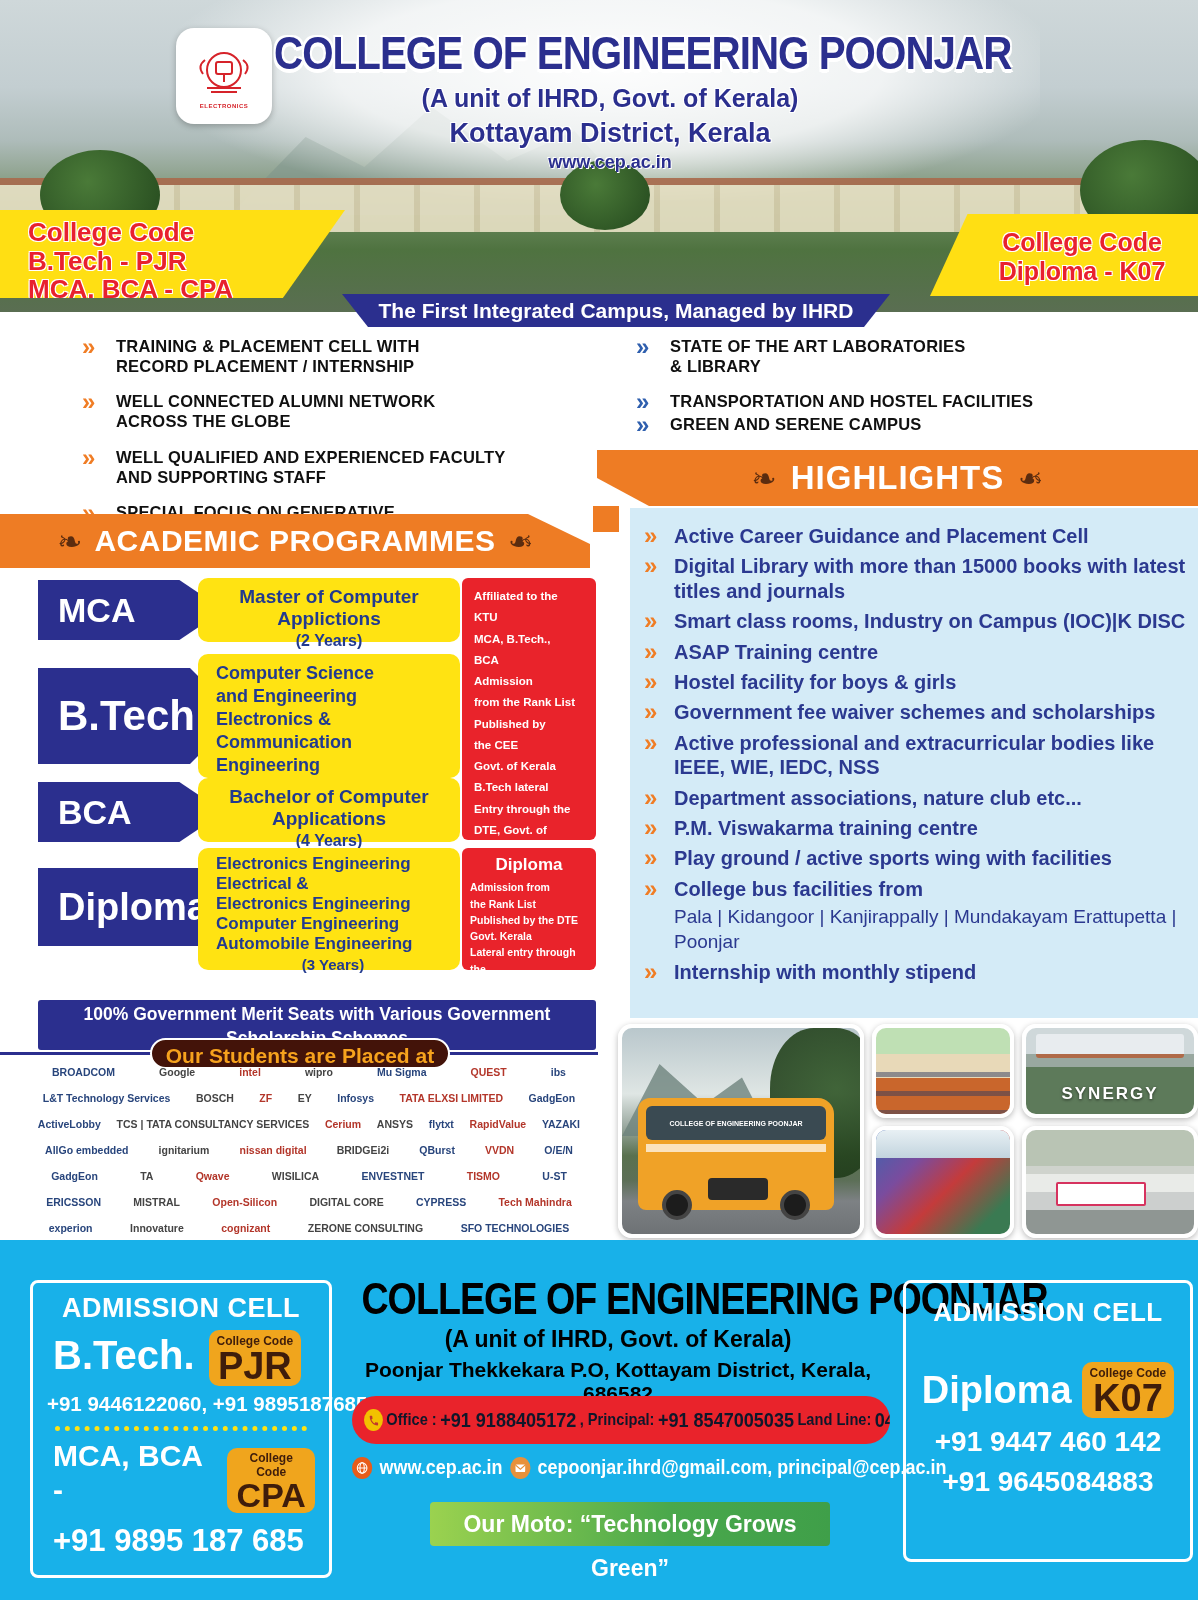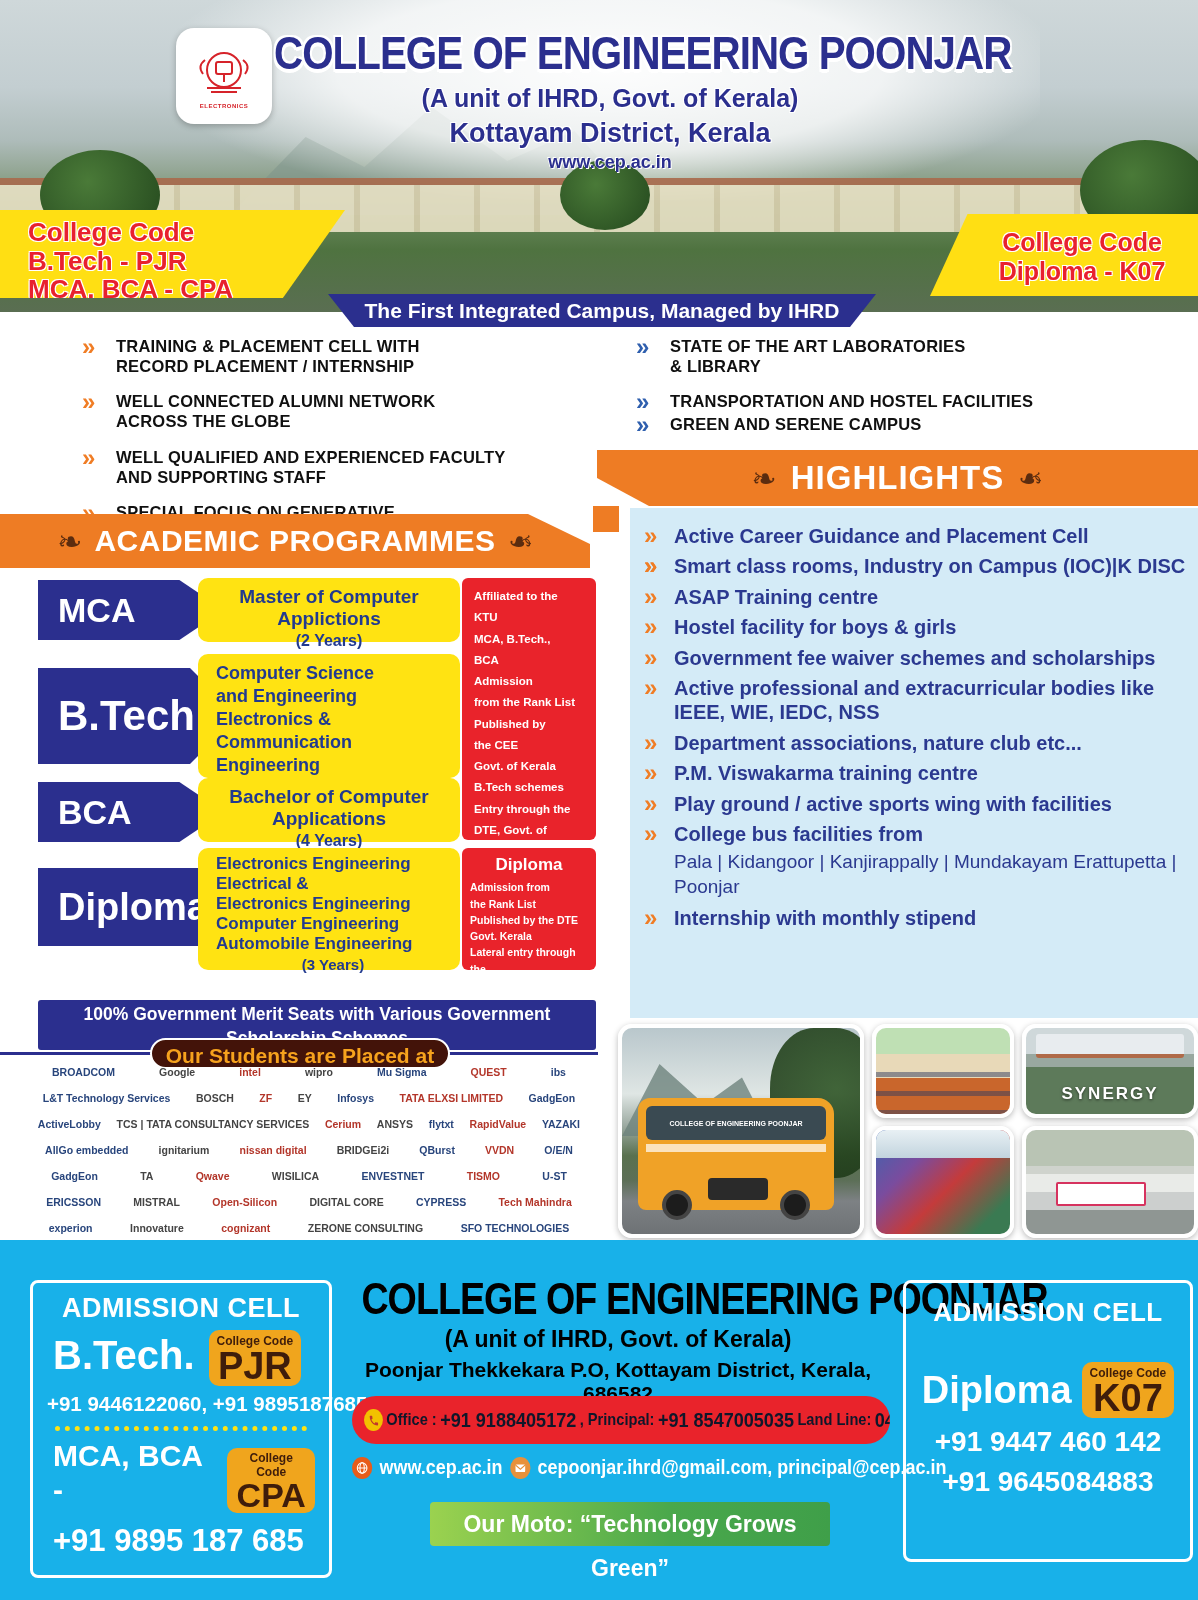--- a/index.html
+++ b/index.html
@@ -32,21 +32,21 @@
 
   
   .code-badge { position:absolute; background:#ffdf13; color:#e8212e; font-weight:bold; }
   .code-left { left:0; top:210px; width:345px; height:88px; clip-path:polygon(0 0,100% 0,82% 100%,0 100%);
     padding:8px 0 0 28px; font-size:26px; line-height:1.1;
     text-shadow:-1px -1px 0 #fff,1px 1px 0 #fff,1px -1px 0 #fff,-1px 1px 0 #fff; }
   .code-right { left:930px; top:214px; width:268px; height:82px; clip-path:polygon(14% 0,100% 0,100% 100%,0 100%);
     padding:14px 16px 0 52px; font-size:25px; line-height:1.15; text-align:center;
     text-shadow:-1px -1px 0 #fff,1px 1px 0 #fff,1px -1px 0 #fff,-1px 1px 0 #fff; }
 
-  .campus-banner { position:absolute; left:328px; top:294px; width:548px; height:33px; background:#2b2f8e; color:#fff;
+  .campus-banner { position:absolute; left:342px; top:294px; width:548px; height:33px; background:#2b2f8e; color:#fff;
     font-size:21px; font-weight:bold; text-align:center; line-height:33px;
     clip-path:polygon(0 0,100% 0,calc(100% - 26px) 100%,26px 100%); }
 
   
   .features { position:absolute; top:336px; }
   .feat-left { left:82px; width:530px; }
   .feat-right { left:636px; width:545px; }
   .feat { position:relative; padding-left:34px; margin-bottom:15px; font-size:16.5px; font-weight:bold; color:#101010;
     letter-spacing:.2px; line-height:1.22; }
   .feat.tight { margin-bottom:3px; }
@@ -210,21 +210,21 @@
   </div>
 
   <div class="hl-banner">
     <span class="flourish">❧</span>
     <span class="t">HIGHLIGHTS</span>
     <span class="flourish flip">❧</span>
   </div>
   <div class="orange-sq"></div>
   <div class="hl-box">
     <div class="hl-item"><span class="arr">»</span><span>Active Career Guidance and Placement Cell</span></div>
-    <div class="hl-item"><span class="arr">»</span></div>
+    <div class="hl-item"><span class="arr">»</span><span>Digital Library with more than 15000 books with latest titles and journals</span></div>
     <div class="hl-item"><span class="arr">»</span><span>Smart class rooms, Industry on Campus (IOC)|K DISC</span></div>
     <div class="hl-item"><span class="arr">»</span><span>ASAP Training centre</span></div>
     <div class="hl-item"><span class="arr">»</span><span>Hostel facility for boys &amp; girls</span></div>
     <div class="hl-item"><span class="arr">»</span><span>Government fee waiver schemes and scholarships</span></div>
     <div class="hl-item"><span class="arr">»</span><span>Active professional and extracurricular bodies like IEEE, WIE, IEDC, NSS</span></div>
     <div class="hl-item"><span class="arr">»</span><span>Department associations, nature club etc...</span></div>
     <div class="hl-item"><span class="arr">»</span><span>P.M. Viswakarma training centre</span></div>
     <div class="hl-item"><span class="arr">»</span><span>Play ground / active sports wing with facilities</span></div>
     <div class="hl-item"><span class="arr">»</span><span>College bus facilities from</span></div>
     <div class="hl-routes">Pala | Kidangoor | Kanjirappally | Mundakayam Erattupetta | Poonjar</div>
@@ -287,21 +287,21 @@
   <div class="rbox rbox-ktu">
     <div>
         <div>Affiliated to the KTU</div>
         <div>MCA, B.Tech.,</div>
         <div>BCA</div>
         <div>Admission</div>
         <div>from the Rank List</div>
         <div>Published by</div>
         <div>the CEE</div>
         <div>Govt. of Kerala</div>
-        <div>B.Tech schemes</div>
+        <div>B.Tech lateral</div>
         <div>Entry through the</div>
         <div>DTE, Govt. of Kerala</div>
       </div>
   </div>
   <div class="rbox rbox-dip">
     <div class="tt">Diploma</div>
     <div>
         <div>Admission from</div>
         <div>the Rank List</div>
         <div>Published by the DTE</div>

